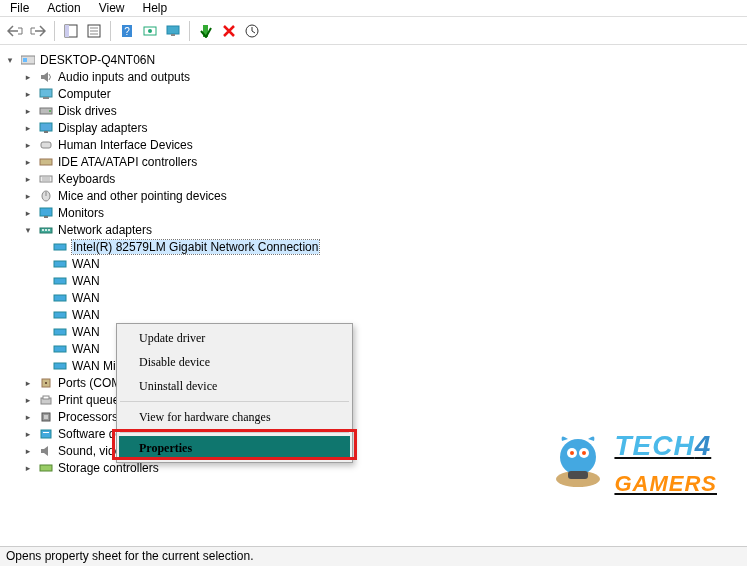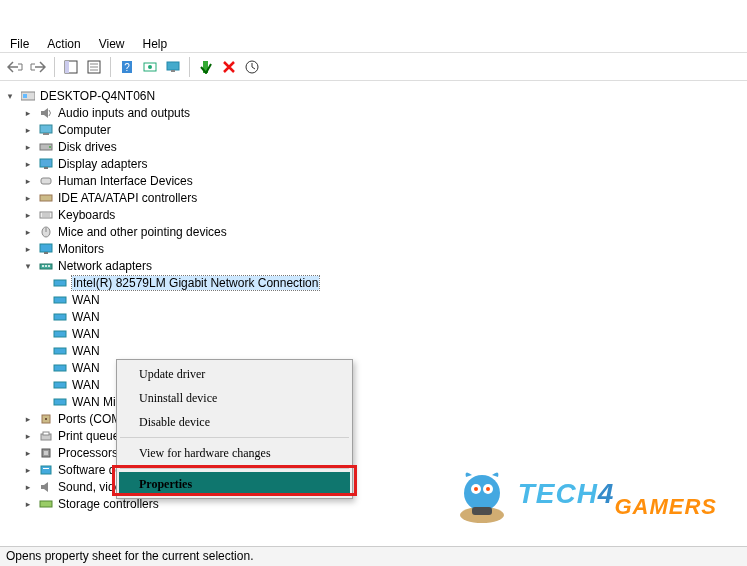--- a/index.html
+++ b/index.html
@@ -12,21 +12,20 @@
     overflow: hidden;
     position: relative;
     color: #000;
   }
   .menubar {
     display: flex;
     gap: 18px;
     padding: 1px 10px;
     border-bottom: 1px solid #ddd;
     font-size: 12px;
-    margin-top: 36px;
   }
   .menubar span { cursor: default; }
   .toolbar {
     display: flex;
     align-items: center;
     gap: 1px;
     padding: 2px 4px;
     border-bottom: 1px solid #ddd;
     height: 28px;
   }
@@ -106,21 +105,21 @@
   .watermark {
     position: absolute;
     right: 30px;
     bottom: 40px;
     display: flex;
     align-items: center;
     gap: 8px;
     opacity: 0.95;
     z-index: 5;
   }
-  .wm-text { display:flex; flex-direction:row; line-height:0.9; }
+  .wm-text { display:flex; flex-direction:column; line-height:0.9;text-decoration:underline; }
   .wm-tech { font-size: 28px; font-weight: 900; letter-spacing:1px; font-style: italic; }
   .wm-tech .t1 { color:#42b6e8; } .wm-tech .t2 { color:#2a85c8; }
   .wm-gamers { font-size: 22px; font-weight: 900; color:#ff8a00; font-style: italic; letter-spacing:1px;margin-top:16px;}
 </style>
 </head>
 <body>
 
 <div class="menubar">
   <span>File</span>
   <span>Action</span>
@@ -428,22 +427,22 @@
       <span class="ic">
         <svg width="14" height="12">
           <rect x="1" y="3" width="12" height="6" fill="#9c6" stroke="#583"></rect>
         </svg>
       </span>
       <span class="lbl">Storage controllers</span>
     </div>
 
   <div class="context-menu">
     <div class="cm-item">Update driver</div>
+    <div class="cm-item">Disable device</div>
     <div class="cm-item">Uninstall device</div>
-    <div class="cm-item">Disable device</div>
     <div class="cm-sep"></div>
     <div class="cm-item">View for hardware changes</div>
     <div class="cm-sep"></div>
     <div class="cm-item hl">
         <b>Properties</b>
       </div>
   </div>
   <div class="red-box"></div>
 
   <div class="watermark">

